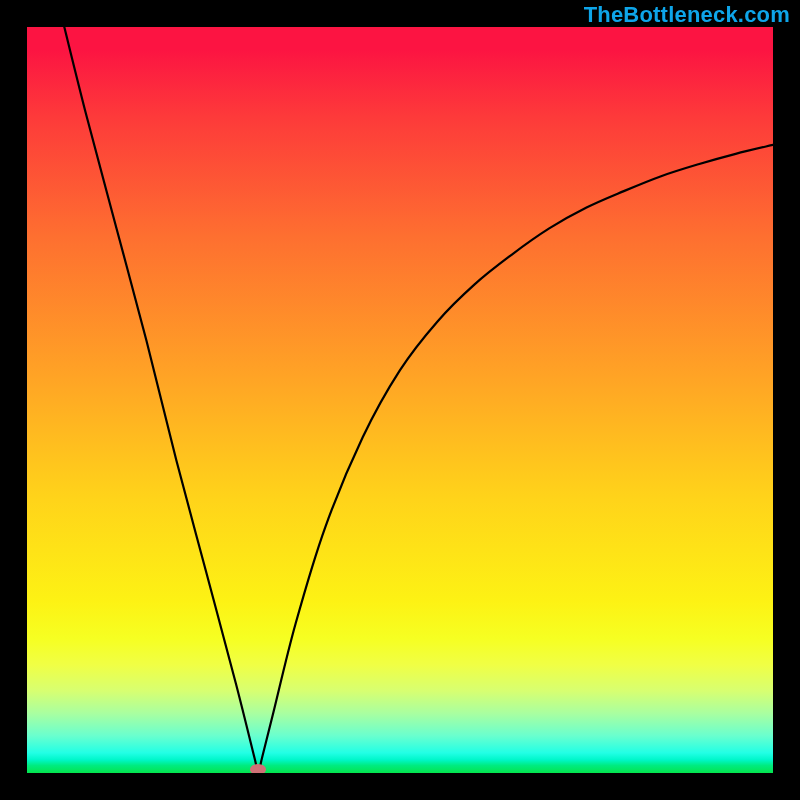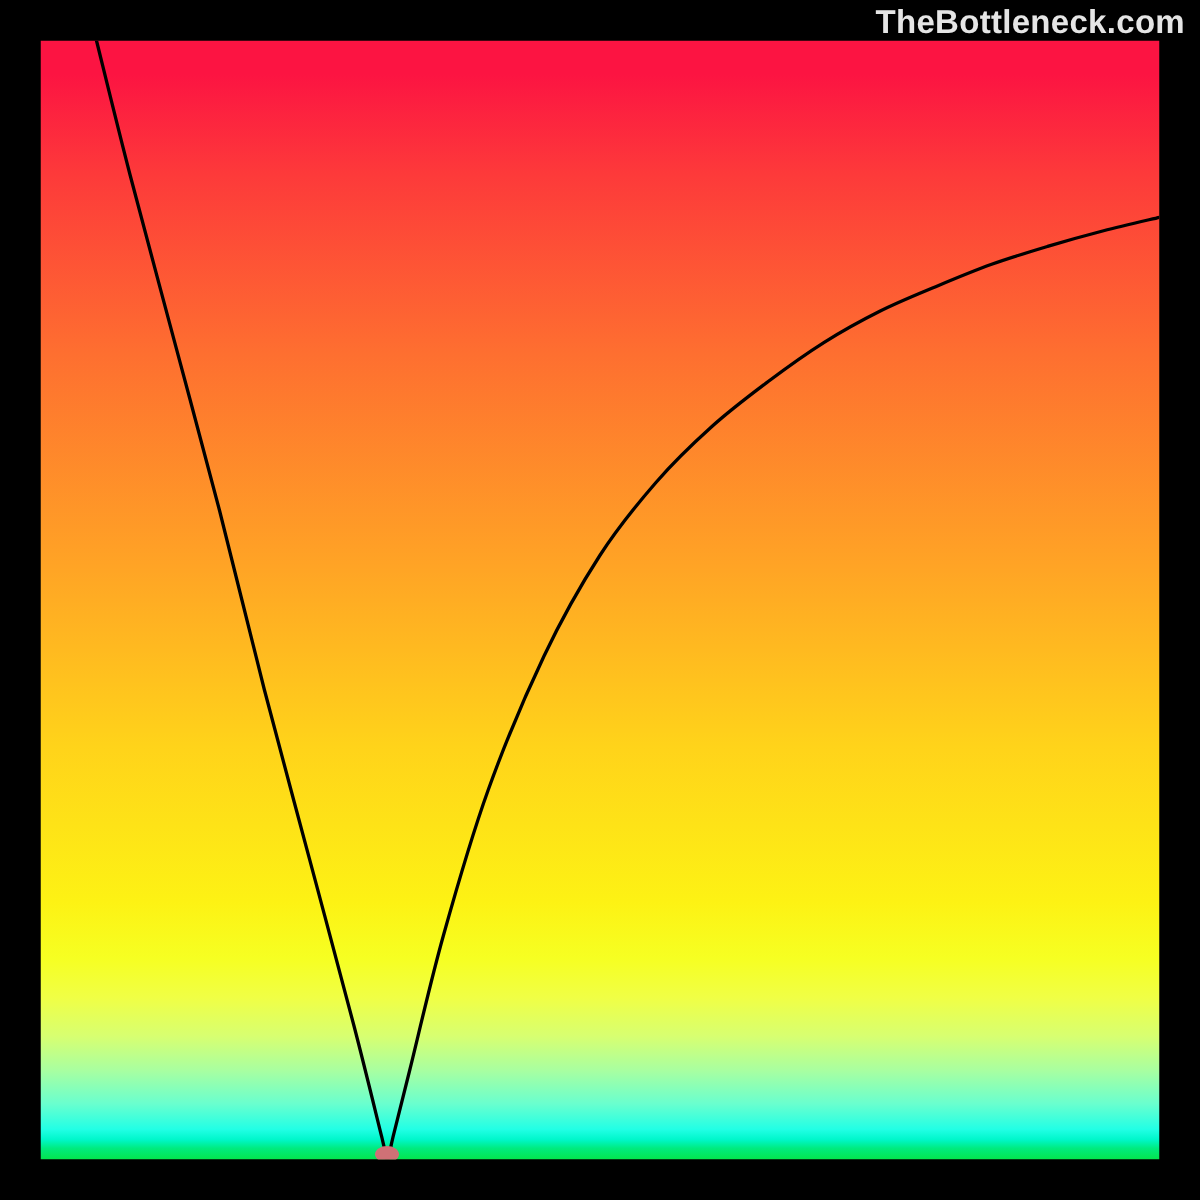--- a/index.html
+++ b/index.html
@@ -14,21 +14,21 @@
   .frame {
     position: relative;
     width: 800px;
     height: 800px;
     background: #000;
   }
   .watermark {
     position: absolute;
     top: 2px;
     right: 10px;
-    color: #e5e5e5;
+    color: #0ea5e9;
     font-size: 22px;
     font-weight: 600;
     z-index: 5;
     letter-spacing: 0.2px;
   }
   .plot-area {
     position: absolute;
     left: 27px;
     top: 27px;
     width: 746px;

